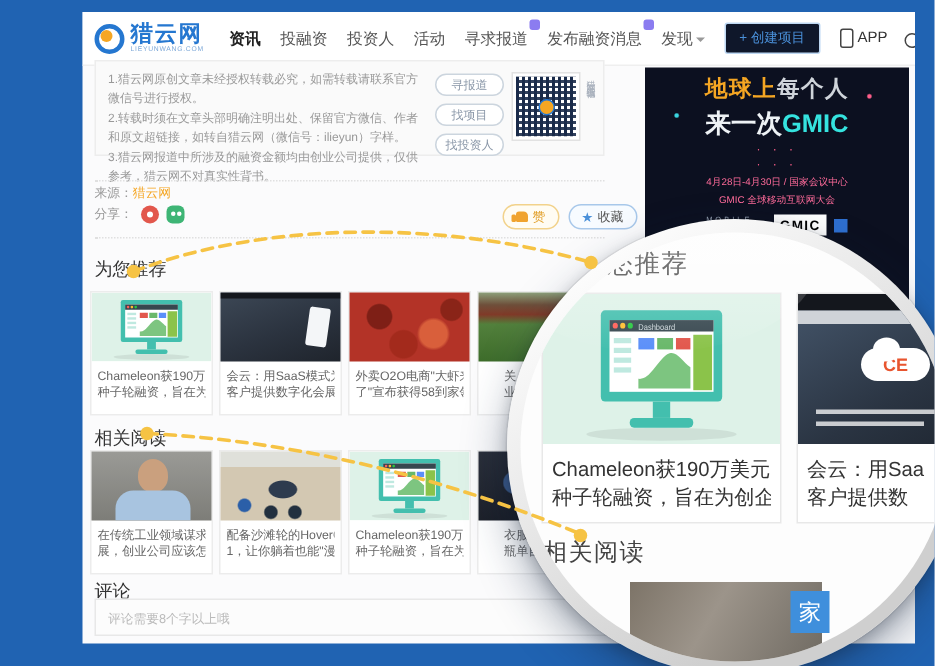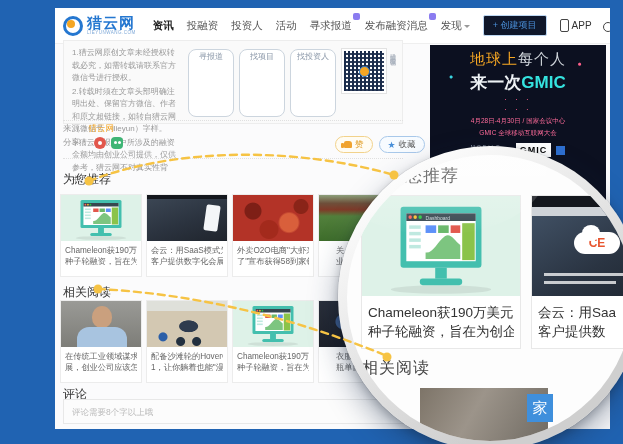--- a/index.html
+++ b/index.html
@@ -23,25 +23,25 @@
   .nav-item.active{color:#222;font-weight:bold}
   .nav-badge{position:absolute;top:-6px;right:-8px;width:7px;height:7px;background:#8b7cf0;border-radius:2px}
   .caret{display:inline-block;border:3px solid transparent;border-top-color:#999;transform:translateY(2px);margin-left:2px}
   .create-btn{font-size:9px;color:#4a90d9;border:1px solid #bdd7f2;padding:3px 9px;border-radius:2px;background:#0f172a;white-space:nowrap}
   .nav-right{margin-left:auto;display:flex;align-items:flex-end;gap:11px}
   .app{display:flex;align-items:center;gap:3px;font-size:10px;color:#333}
   .phone-ic{width:7px;height:11px;border:1px solid #444;border-radius:2px}
   .search-ic{width:8px;height:8px;border:1.5px solid #444;border-radius:50%;position:relative;margin-right:2px}
   .search-ic::after{content:"";position:absolute;width:5px;height:1.5px;background:#444;transform:rotate(45deg);right:-4px;bottom:-1px}
   
-  .notice-box{position:absolute;left:8px;top:32px;width:340px;height:84px;background:#fafafa;border:1px solid #ededed;
+  .notice-box{position:absolute;left:8px;top:32px;width:340px;height:64px;background:#fafafa;border:1px solid #ededed;
       box-sizing:border-box;padding:6px 5px 6px 8px;display:flex;gap:6px}
   .notice-lines{flex:1;font-size:8px;color:#999;line-height:12.5px}
   .notice-lines div{margin-bottom:1px}
-  .notice-btns{display:flex;flex-direction:row;gap:5px;padding-top:2px}
+  .notice-btns{display:flex;flex-direction:column;gap:5px;padding-top:2px}
   .pill{font-size:8px;color:#8a97a8;border:1px solid #ccd5de;border-radius:8px;padding:1px 0;width:46px;text-align:center;background:#fff;box-sizing:border-box}
   .qr-wrap{display:flex;gap:2px;padding-top:2px}
   .qr{width:40px;height:40px;border:2px solid #fff;outline:1px solid #e2e2e2;position:relative;
       background:
         repeating-linear-gradient(0deg,rgba(26,43,74,.9) 0 2px,transparent 2px 4px),
         repeating-linear-gradient(90deg,#1a2b4a 0 2px,#fff 2px 4px)}
   .qr::after{content:"";position:absolute;left:15px;top:15px;width:9px;height:9px;border-radius:50%;background:#f5a623;border:1px solid #2577d0}
   .qr-caption{writing-mode:vertical-rl;font-size:6px;color:#a8b0bc;letter-spacing:1px;height:44px}
   
   .dotline{position:absolute;left:8px;width:340px;border-top:1px dotted #e0e0e0}
@@ -96,21 +96,21 @@
       box-sizing:border-box;font-size:8.5px;color:#555;padding:0 8px;font-family:inherit}
   .comment-input::placeholder{color:#bbb}
   
   .banner{position:absolute;left:375px;top:37px;width:176px;height:160px;background:
       radial-gradient(circle 2px at 12% 20%,#3ad5e0 0 1px,transparent 2px),
       radial-gradient(circle 2px at 85% 12%,#ff5e8a 0 1px,transparent 2px),
       radial-gradient(circle 2px at 70% 80%,#35e3df 0 1px,transparent 2px),
       radial-gradient(circle 2px at 25% 70%,#4a6,transparent 2px),
       #0c1020;
       text-align:center;padding-top:5px;box-sizing:border-box;cursor:pointer}
-  .b1{font-size:15px;font-weight:normal;letter-spacing:1px}
+  .b1{font-size:15px;font-weight:bold;letter-spacing:1px}
   .b1 .o{color:#f5a623}.b1 .w{color:#cfd4da}
   .b2{font-size:17px;font-weight:bold;margin-top:2px}
   .b2 .w{color:#eef2f5}.b2 .c{color:#35e3df}
   .bdots{font-size:8px;color:#ff5e8a;letter-spacing:3px;line-height:8px;margin-top:2px}
   .b3{font-size:10.5px;font-weight:bold;color:#f2f4f7;margin-top:2px}
   .b3 .p{color:#ff5e8a;margin:0 2px}
   .b5{font-size:6.5px;color:#ff6b9a;margin-top:3px}
   .blogos{display:flex;align-items:center;justify-content:center;gap:5px;margin-top:5px}
   .blogo-side{font-size:5px;color:#9aa5b5;letter-spacing:2px;text-align:left;width:40px;line-height:6px}
   .blogo-box{background:#fff;color:#000;font-weight:bold;font-size:9px;padding:2px 4px;letter-spacing:1px}

